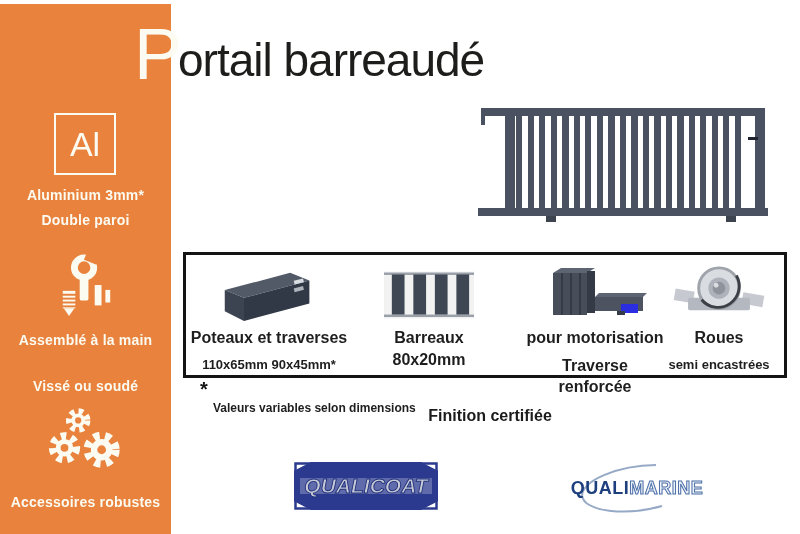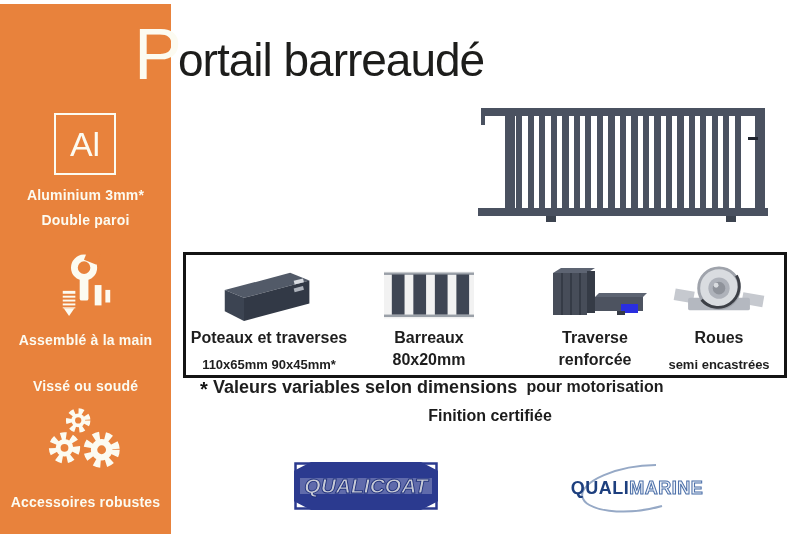--- a/index.html
+++ b/index.html
@@ -39,21 +39,21 @@
     border:3px solid #141414;background:#ffffff;}
   .feature{position:absolute;top:8px;text-align:center;}
   .feature .img{height:58px;display:flex;align-items:flex-end;justify-content:center;}
   .feature .lbl{font-size:16px;font-weight:700;color:#1e1e1e;line-height:1.35;margin-top:6px;}
   .feature .lbl2{font-size:13px;font-weight:700;color:#1e1e1e;line-height:1.35;margin-top:7px;}
   .f1{left:2px;width:162px;} .f2{left:172px;width:142px;}
   .f3{left:338px;width:142px;} .f4{left:474px;width:118px;text-align:center;}
 
   
   .note-star{position:absolute;left:200px;top:378px;font-size:20px;font-weight:800;color:#141414;}
-  .note-text{position:absolute;left:213px;top:377px;font-size:18px;font-weight:600;color:#1e1e1e;}
+  .note-text{position:absolute;left:213px;top:401px;font-size:12px;font-weight:600;color:#1e1e1e;}
   .finish{position:absolute;left:360px;top:407px;width:260px;text-align:center;
     font-size:16px;font-weight:800;color:#1b1b1b;}
 
   
   .qualicoat{position:absolute;left:266px;top:462px;width:144px;height:48px;padding-left:28px;}
   .qualimarine{position:absolute;left:558px;top:460px;width:158px;height:60px;}
   .qm-text{position:absolute;left:0;top:18px;width:158px;text-align:center;
     font-size:18px;font-weight:800;letter-spacing:.5px;white-space:nowrap;}
   .qm-solid{color:#1d3f7e;}
   .qm-outline{color:#eef2f8;-webkit-text-stroke:1px #4a6ea8;}
@@ -159,22 +159,22 @@
           <rect x="44" y="6" width="8" height="42" fill="#353b46"></rect>
           <rect x="18" y="8" width="2" height="42" fill="#353b46"></rect>
           <rect x="27" y="8" width="2" height="42" fill="#353b46"></rect>
           <rect x="36" y="8" width="2" height="42" fill="#353b46"></rect>
           <polygon points="52,32 100,32 104,28 56,28" fill="#5d6472"></polygon>
           <rect x="52" y="32" width="48" height="14" fill="#4d5360"></rect>
           <rect x="78" y="39" width="17" height="9" fill="#2a2ee0"></rect>
           <rect x="74" y="46" width="8" height="4" fill="#353b46"></rect>
         </svg>
       </div>
+      <div class="lbl">pour motorisation</div>
       <div class="lbl">Traverse renforcée</div>
-      <div class="lbl">pour motorisation</div>
     </div>
 
     <div class="feature f4">
       <div class="img">
         <svg width="94" height="58" viewBox="0 0 96 60" aria-hidden="true">
           <rect x="2" y="28" width="20" height="12" fill="#c6c9cf" transform="rotate(10 12 34)"></rect>
           <rect x="72" y="32" width="22" height="12" fill="#c6c9cf" transform="rotate(10 83 38)"></rect>
           <rect x="16" y="36" width="64" height="13" rx="2" fill="#b4b8c0"></rect>
           <circle cx="48" cy="26" r="22" fill="#d9dce0"></circle>
           <circle cx="48" cy="26" r="21" fill="none" stroke="#9fa3ab" stroke-width="3"></circle>

